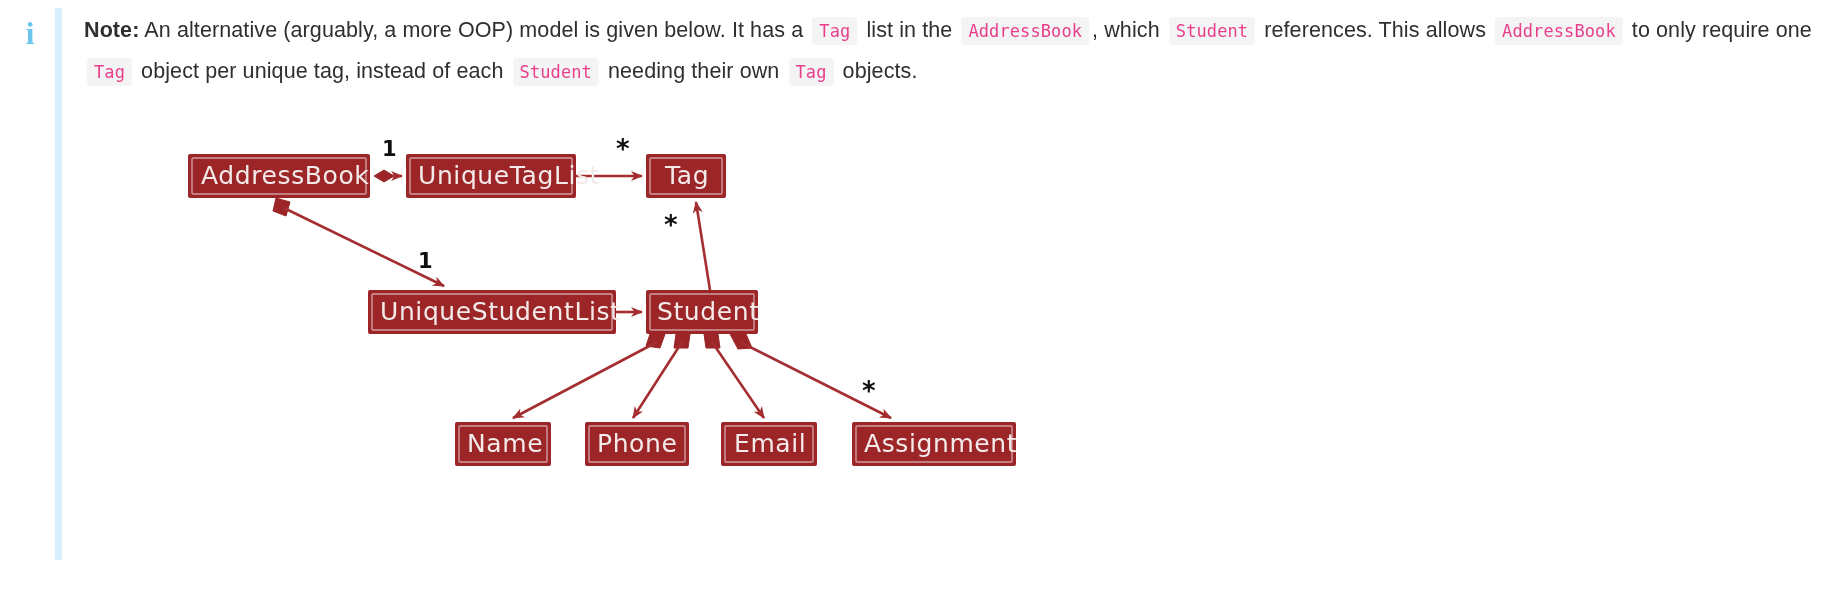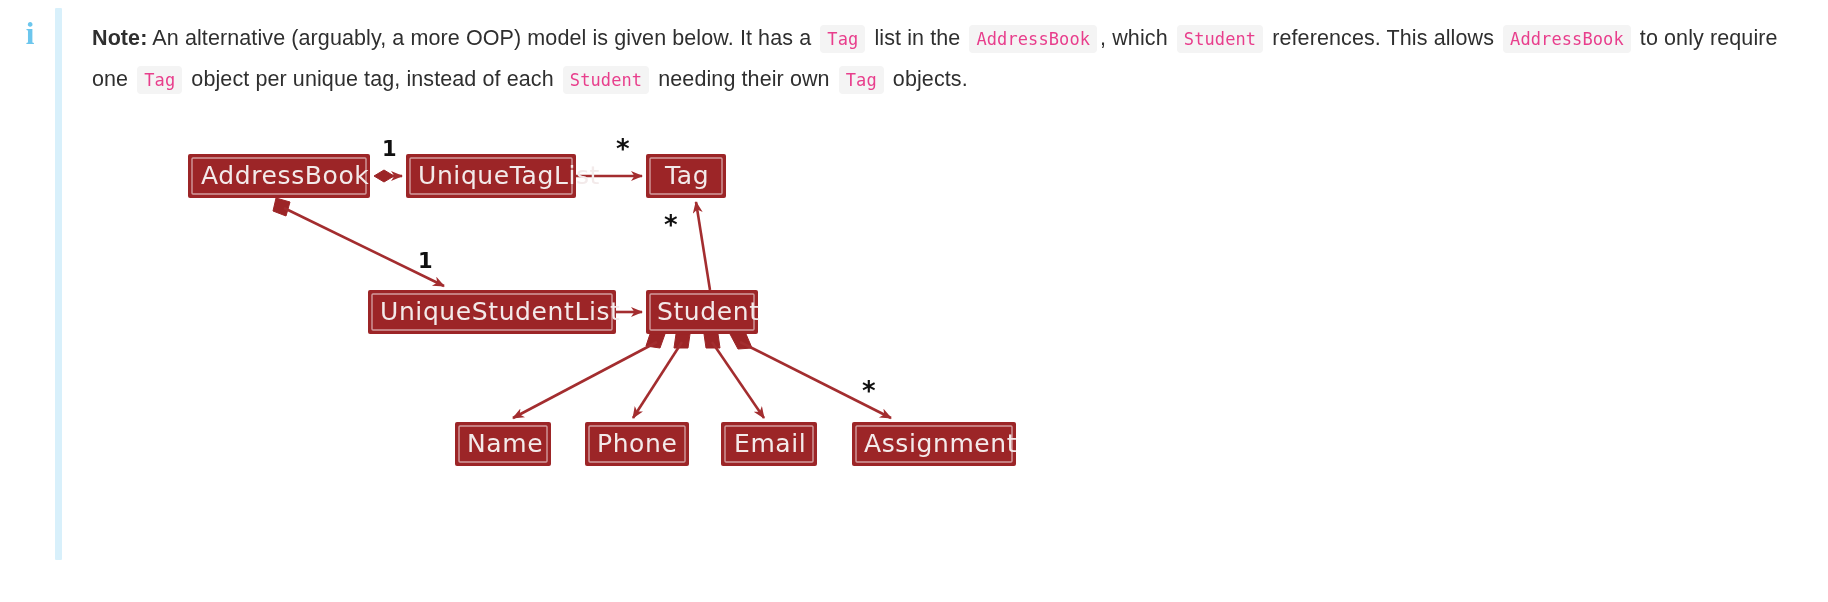--- a/index.html
+++ b/index.html
@@ -50,21 +50,21 @@
   }
   .callout-body {
     position: absolute;
     left: 84px;
     top: 0;
     width: 1730px;
   }
 
   
   .note-text {
-    margin: 8px;
+    margin: 0;
     padding: 10px 0 0 0;
     font-size: 21.5px;
     line-height: 40px;
     color: #2f2f2f;
     letter-spacing: 0.1px;
     white-space: normal;
   }
   .note-text b {
     font-weight: 700;
   }

